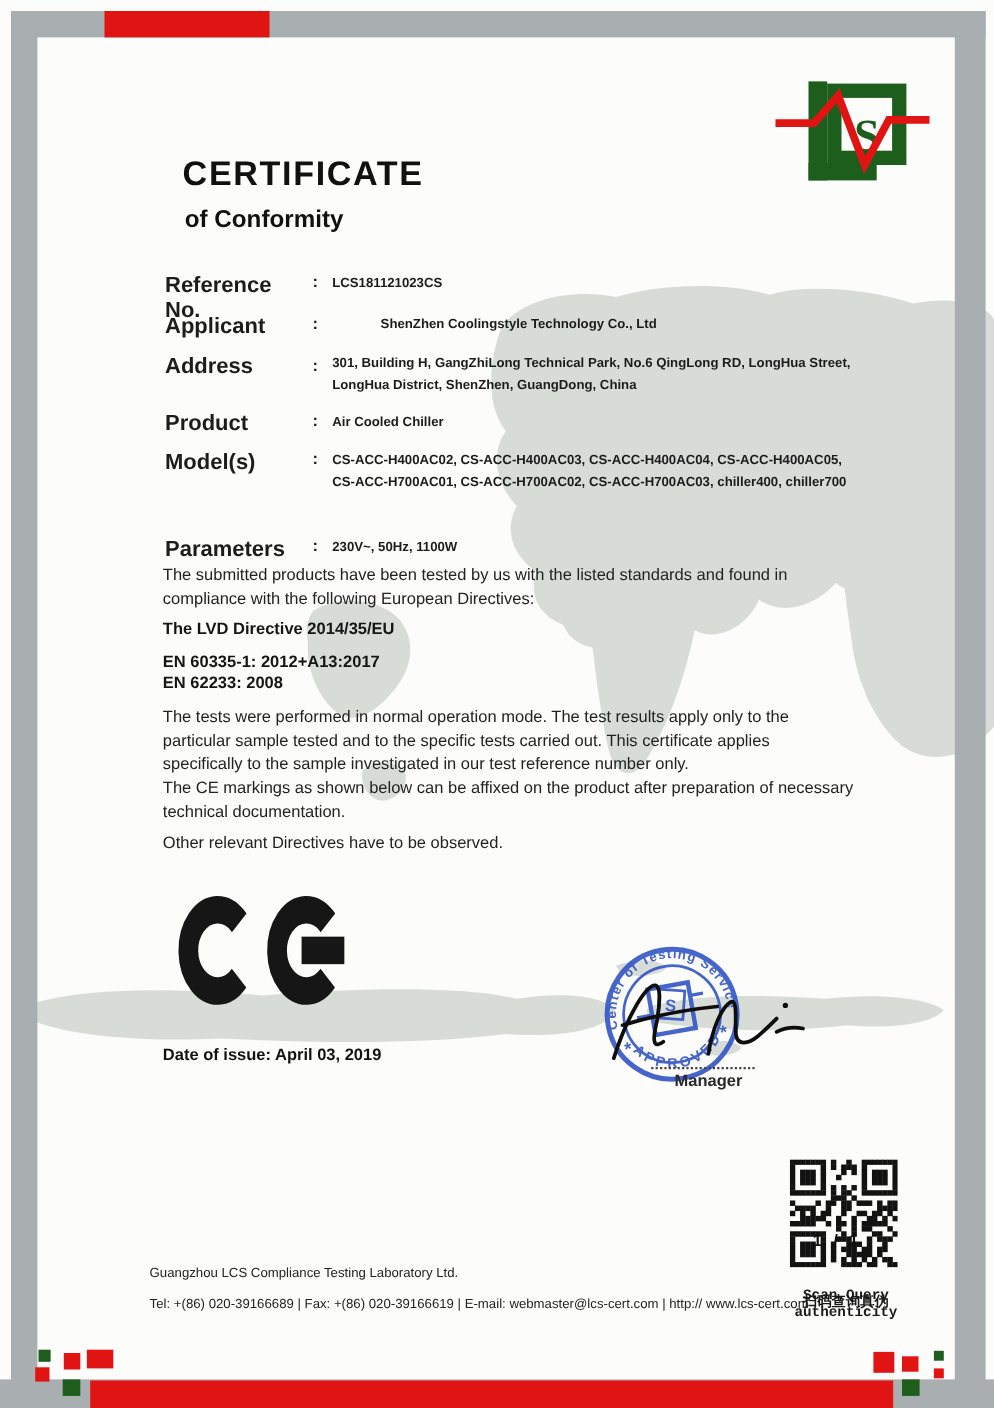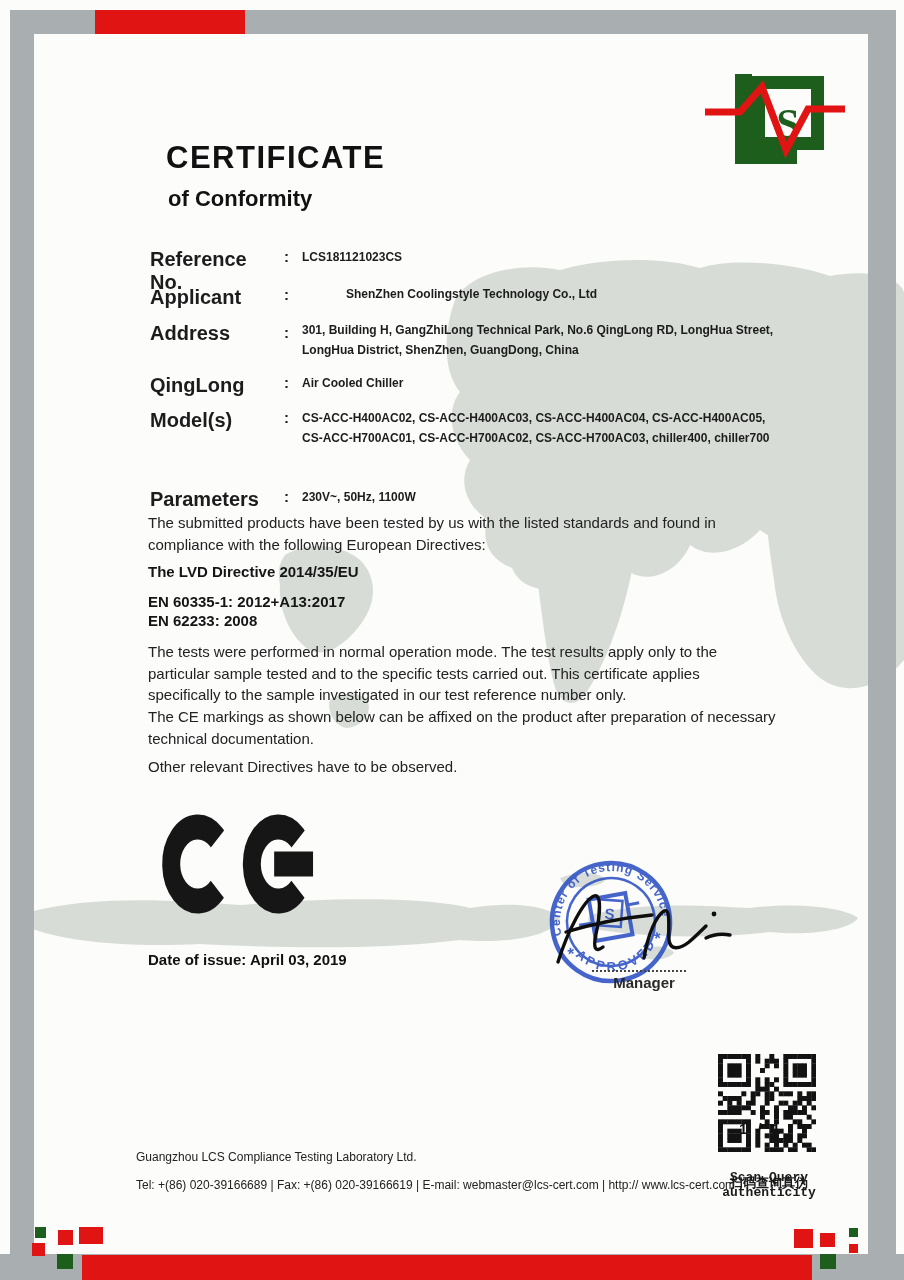--- a/index.html
+++ b/index.html
@@ -81,21 +81,21 @@
   <div class="abs fvalue" style="left:302px;top:247px;">LCS181121023CS</div>
 
   <div class="abs flabel" style="left:150px;top:286px;">Applicant</div>
   <div class="abs fcolon" style="left:284px;top:286px;">:</div>
   <div class="abs fvalue" style="left:302px;top:284px;margin-left:44px;">ShenZhen Coolingstyle Technology Co., Ltd</div>
 
   <div class="abs flabel" style="left:150px;top:322px;">Address</div>
   <div class="abs fcolon" style="left:284px;top:324px;">:</div>
   <div class="abs fvalue" style="left:302px;top:320px;">301, Building H, GangZhiLong Technical Park, No.6 QingLong RD, LongHua Street, LongHua District, ShenZhen, GuangDong, China</div>
 
-  <div class="abs flabel" style="left:150px;top:374px;">QingLong</div>
+  <div class="abs flabel" style="left:150px;top:374px;">Product</div>
   <div class="abs fcolon" style="left:284px;top:374px;">:</div>
   <div class="abs fvalue" style="left:302px;top:373px;">Air Cooled Chiller</div>
 
   <div class="abs flabel" style="left:150px;top:409px;">Model(s)</div>
   <div class="abs fcolon" style="left:284px;top:409px;">:</div>
   <div class="abs fvalue" style="left:302px;top:408px;">CS-ACC-H400AC02, CS-ACC-H400AC03, CS-ACC-H400AC04, CS-ACC-H400AC05, CS-ACC-H700AC01, CS-ACC-H700AC02, CS-ACC-H700AC03, chiller400, chiller700</div>
 
   <div class="abs flabel" style="left:150px;top:488px;">Parameters</div>
   <div class="abs fcolon" style="left:284px;top:488px;">:</div>
   <div class="abs fvalue" style="left:302px;top:487px;">230V~, 50Hz, 1100W</div>

